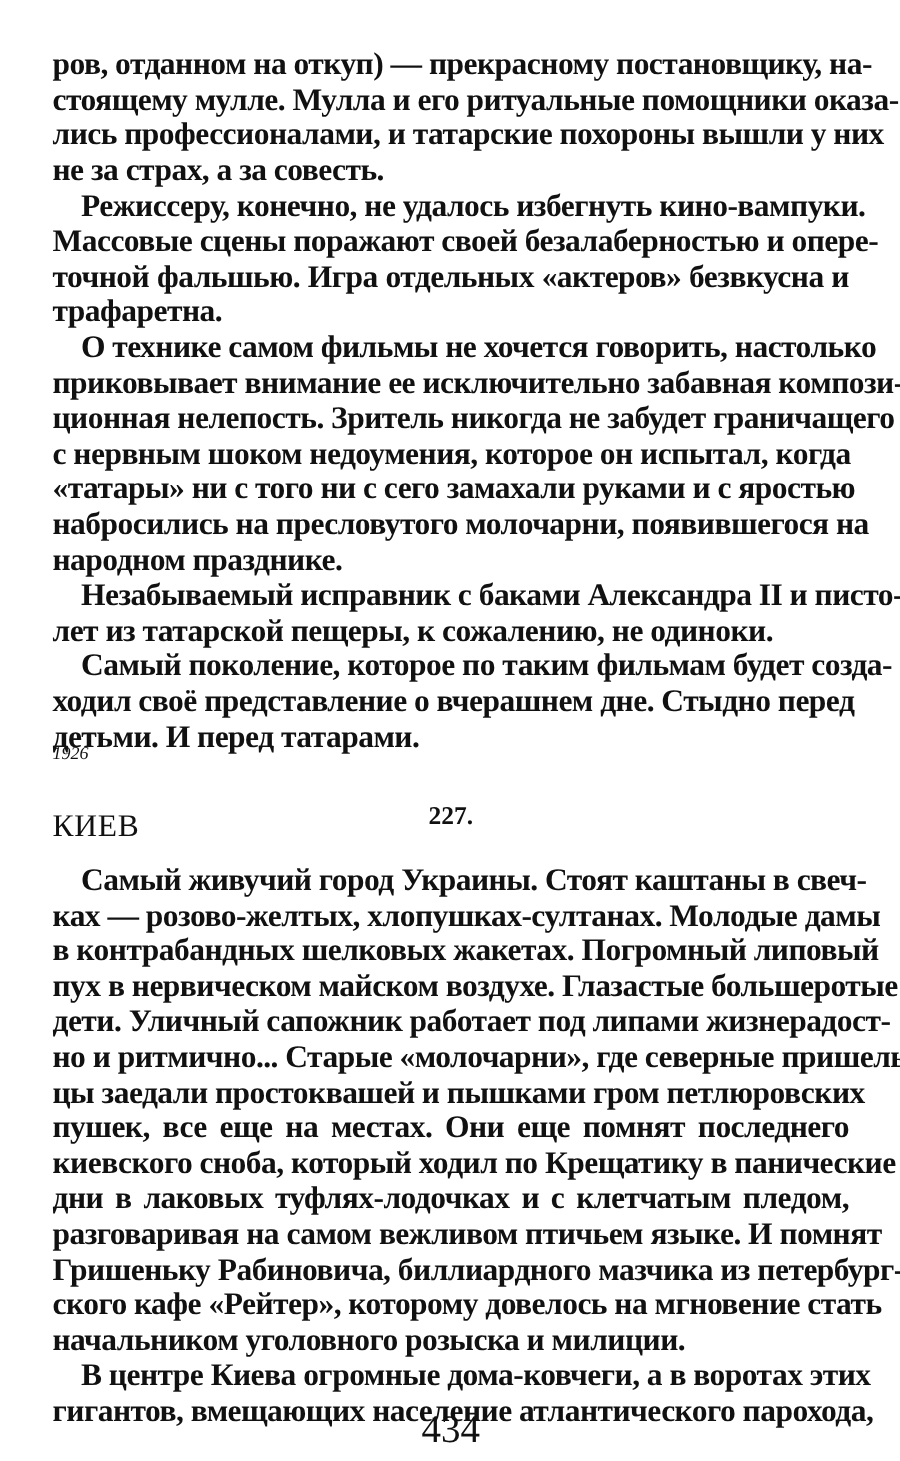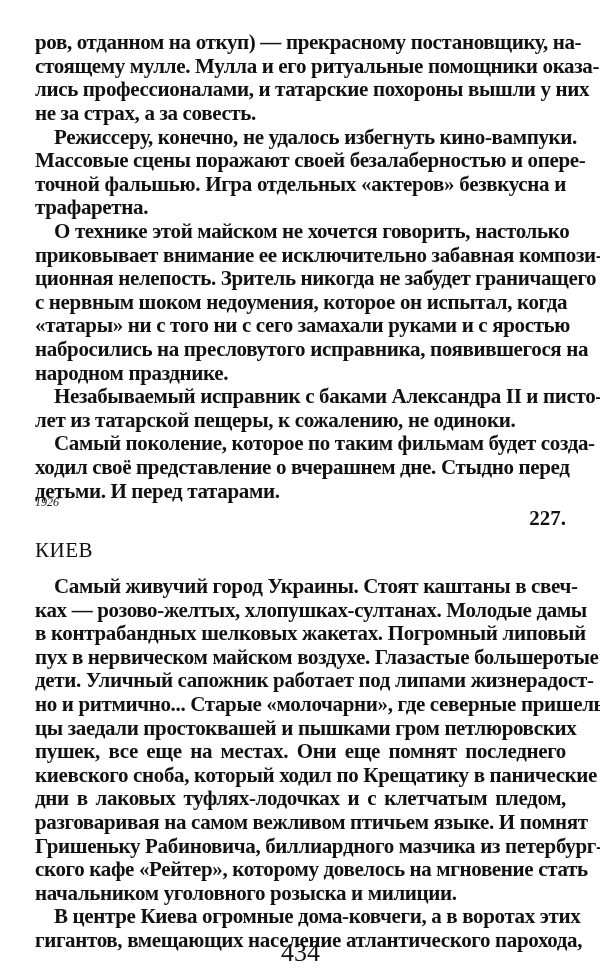--- a/index.html
+++ b/index.html
@@ -11,43 +11,43 @@
   }
   .line {
     position: absolute; left: 0; width: 531px; height: 24px; line-height: 24px;
     white-space: nowrap; text-align: justify; text-align-last: justify;
     letter-spacing: -0.35px;
     font-weight: bold;
   }
   .line.last { text-align-last: left; }
   .line.indent { padding-left: 19px; width: 512px; }
   .date { position: absolute; left: 0; font-style: italic; font-size: 12px; }
-  .num { position: absolute; left: 0; width: 531px; text-align: right; font-weight: bold; font-size: 21px; }
+  .num { position: absolute; left: 0; width: 531px; text-align: center; font-weight: bold; font-size: 17px; margin-top: 28px; }
   .title { position: absolute; left: 0; width: 531px; text-align: left; font-size: 21px; letter-spacing: 0.5px; }
   .pageno { position: absolute; left: 0; width: 531px; text-align: center; font-size: 26px; }
 </style>
 </head>
 <body>
 
 <div class="page">
 
   <div class="line" style="top:30px">ров, отданном на откуп) — прекрасному постановщику, на-</div>
   <div class="line" style="top:54px">стоящему мулле. Мулла и его ритуальные помощники оказа-</div>
   <div class="line" style="top:77px">лись профессионалами, и татарские похороны вышли у них</div>
   <div class="line last" style="top:101px">не за страх, а за совесть.</div>
   <div class="line indent" style="top:125px">Режиссеру, конечно, не удалось избегнуть кино-вампуки.</div>
   <div class="line" style="top:148px">Массовые сцены поражают своей безалаберностью и опере-</div>
   <div class="line" style="top:172px">точной фальшью. Игра отдельных «актеров» безвкусна и</div>
   <div class="line last" style="top:195px">трафаретна.</div>
-  <div class="line indent" style="top:219px">О технике этой майском не хочется говорить, настолько</div>
+  <div class="line indent" style="top:219px">О технике самом фильмы не хочется говорить, настолько</div>
   <div class="line" style="top:243px">приковывает внимание ее исключительно забавная компози-</div>
   <div class="line" style="top:266px">ционная нелепость. Зритель никогда не забудет граничащего</div>
   <div class="line" style="top:290px">с нервным шоком недоумения, которое он испытал, когда</div>
   <div class="line" style="top:313px">«татары» ни с того ни с сего замахали руками и с яростью</div>
-  <div class="line" style="top:337px">набросились на пресловутого исправника, появившегося на</div>
+  <div class="line" style="top:337px">набросились на пресловутого молочарни, появившегося на</div>
   <div class="line last" style="top:361px">народном празднике.</div>
   <div class="line indent" style="top:384px">Незабываемый исправник с баками Александра II и писто-</div>
   <div class="line last" style="top:408px">лет из татарской пещеры, к сожалению, не одиноки.</div>
   <div class="line indent" style="top:431px">Самый поколение, которое по таким фильмам будет созда-</div>
   <div class="line" style="top:455px">ходил своё представление о вчерашнем дне. Стыдно перед</div>
   <div class="line last" style="top:479px">детьми. И перед татарами.</div>
 
   <div class="date" style="top:495px">1926</div>
 
   <div class="num" style="top:506px">227.</div>

